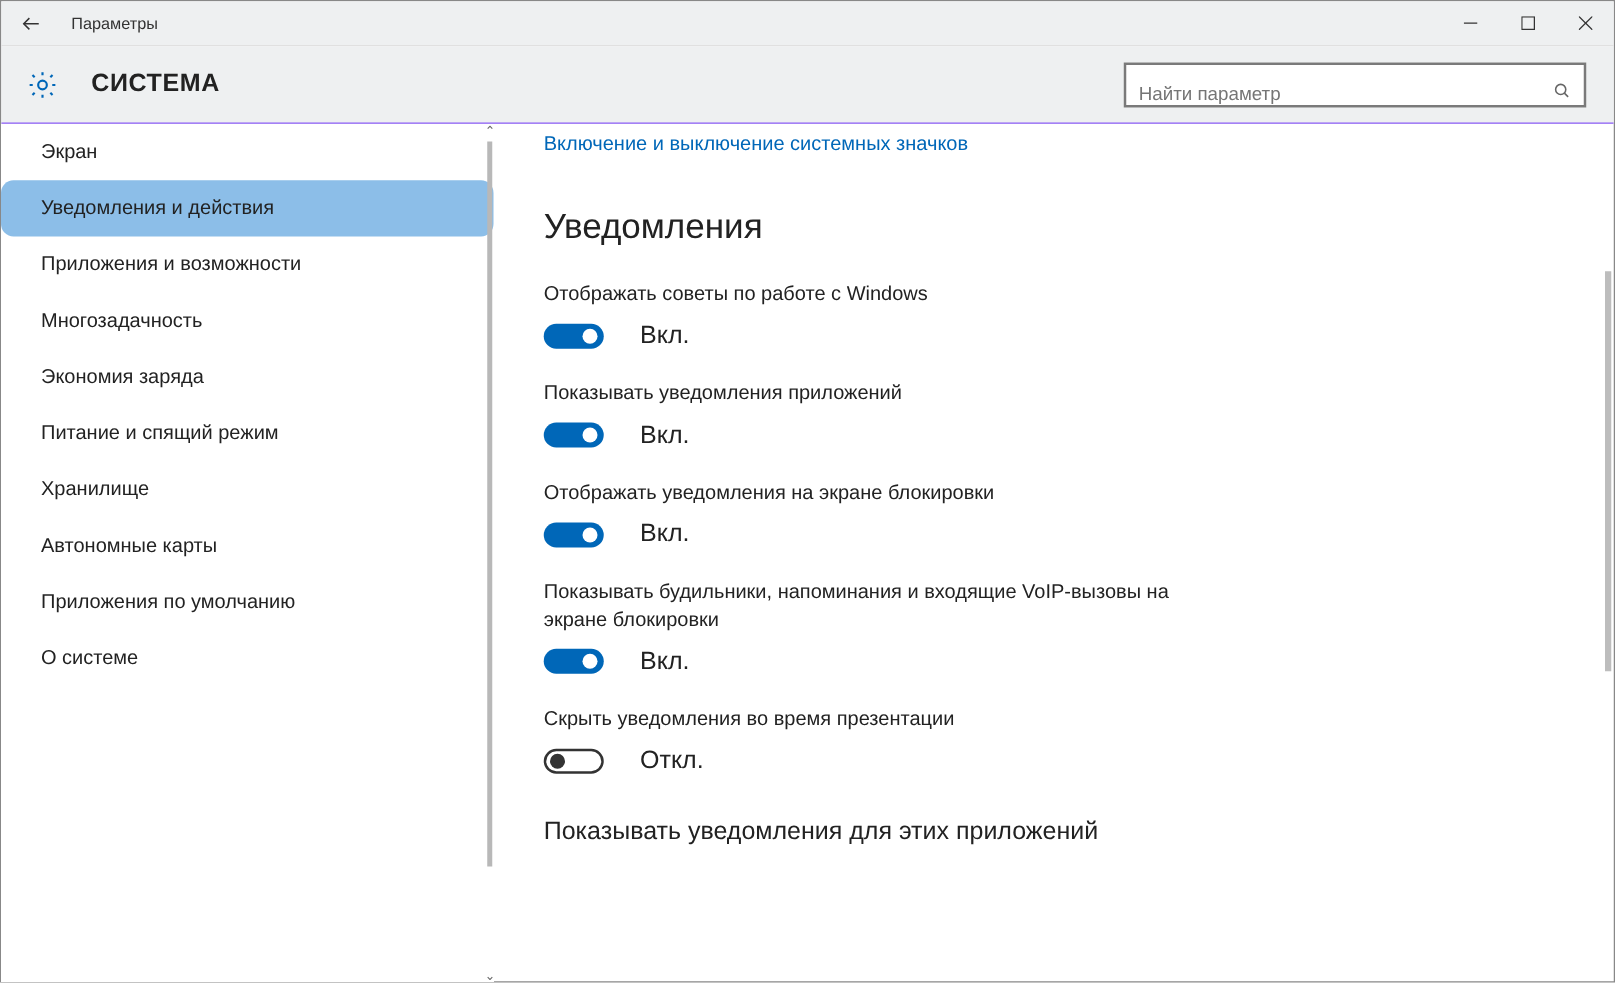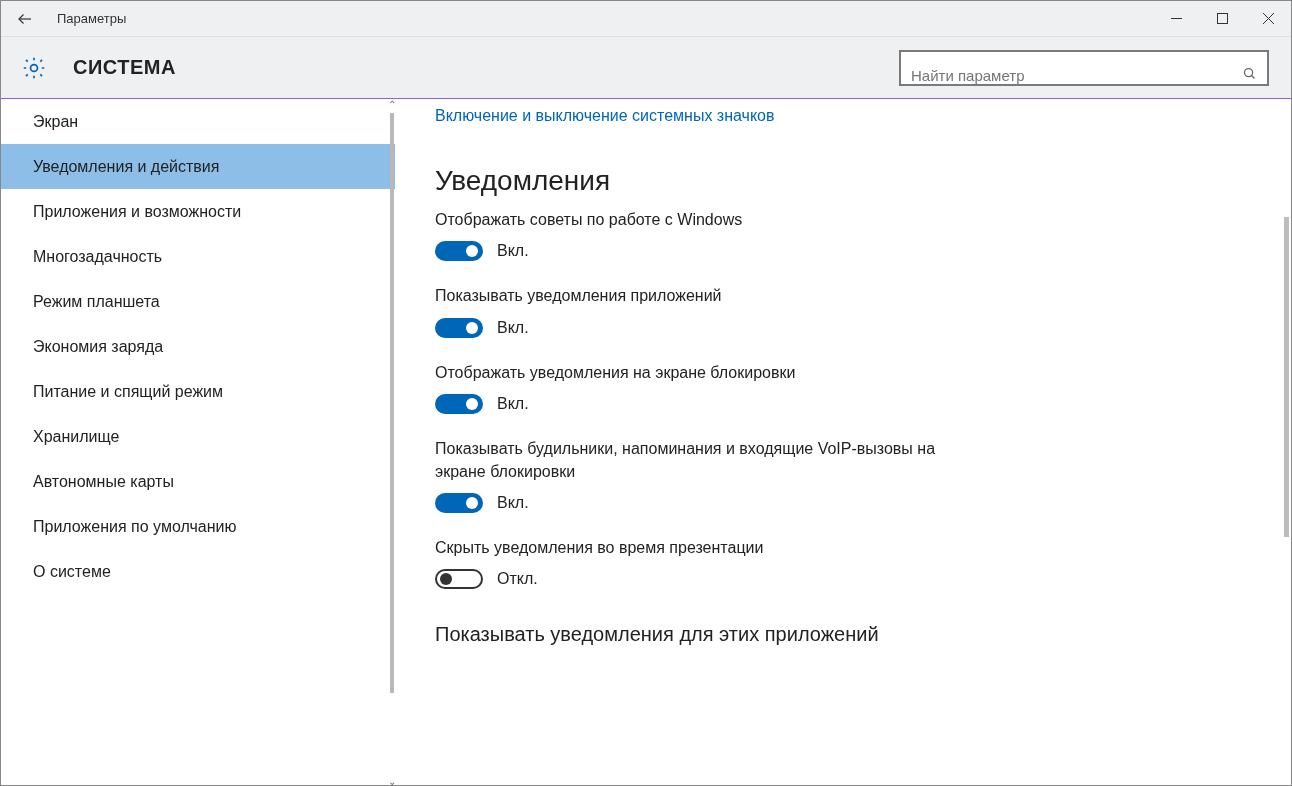--- a/index.html
+++ b/index.html
@@ -116,38 +116,39 @@
     height: 45px;
     display: flex;
     align-items: center;
     padding: 0 32px;
     font-size: 16px;
     cursor: pointer;
     color: #222;
   }
   .sidebar-item.active {
     background: #8cbee8;
+    border-radius: 10px;
   }
   .content {
     flex: 1;
     padding: 8px 40px 16px 40px;
     overflow: hidden;
     position: relative;
   }
   .link {
     color: #0067b8;
     font-size: 16px;
     cursor: pointer;
   }
   .section-title {
     font-size: 28px;
     font-weight: 400;
     color: #222;
     margin-top: 40px;
-    margin-bottom: 12px;
+    margin-bottom: 28px;
   }
   .setting {
     margin-bottom: 24px;
   }
   .setting-label {
     font-size: 16px;
     color: #222;
     margin-bottom: 10px;
     max-width: 520px;
     line-height: 1.4;
@@ -179,22 +180,23 @@
   }
   .toggle.on .knob {
     background: #fff;
     right: 5px;
   }
   .toggle.off .knob {
     background: #333;
     left: 3px;
   }
   .toggle-state {
-    font-size: 16px;
-    color: #222;
+    font-size: 20px;
+    color: #222;
+    margin-left: 15px;
   }
   .section-title2 {
     font-size: 20px;
     font-weight: 400;
     color: #222;
     margin-top: 32px;
     line-height: 1.35;
   }
   .right-scroll {
     position: absolute;
@@ -271,23 +273,20 @@
         <div class="sidebar-item active">
           <span>Уведомления и действия</span>
         </div>
         <div class="sidebar-item">
           <span>Приложения и возможности</span>
         </div>
         <div class="sidebar-item">
           <span>Многозадачность</span>
         </div>
         <div class="sidebar-item">
-          <span>Режим планшета</span>
-        </div>
-        <div class="sidebar-item">
           <span>Экономия заряда</span>
         </div>
         <div class="sidebar-item">
           <span>Питание и спящий режим</span>
         </div>
         <div class="sidebar-item">
           <span>Хранилище</span>
         </div>
         <div class="sidebar-item">
           <span>Автономные карты</span>

